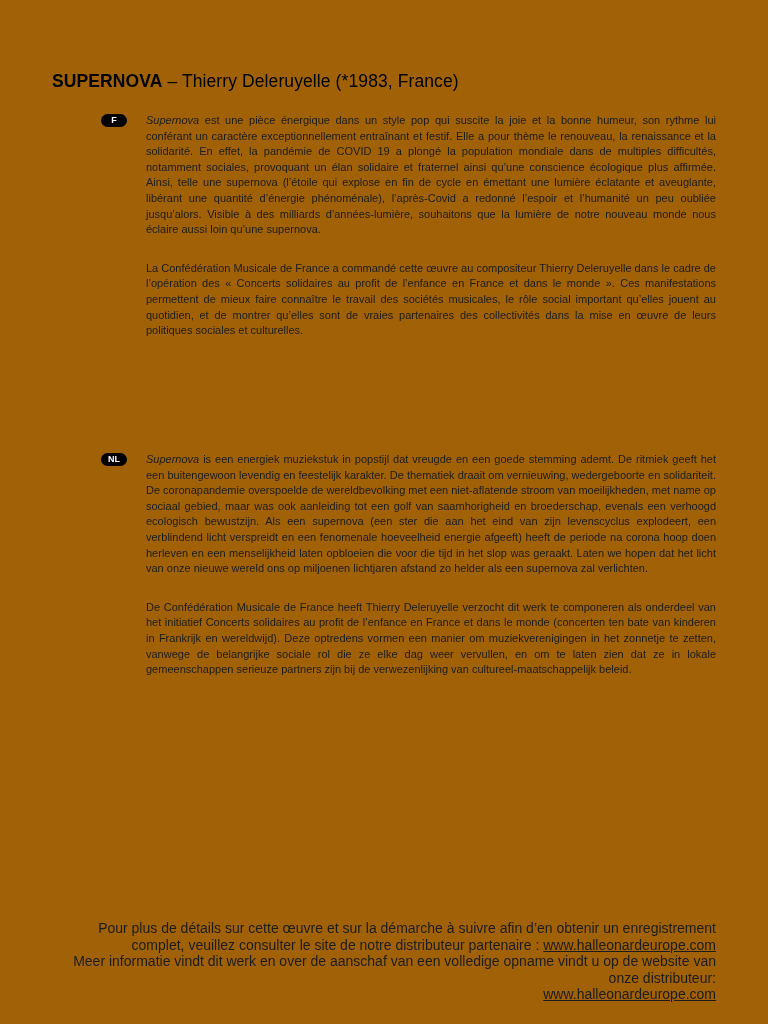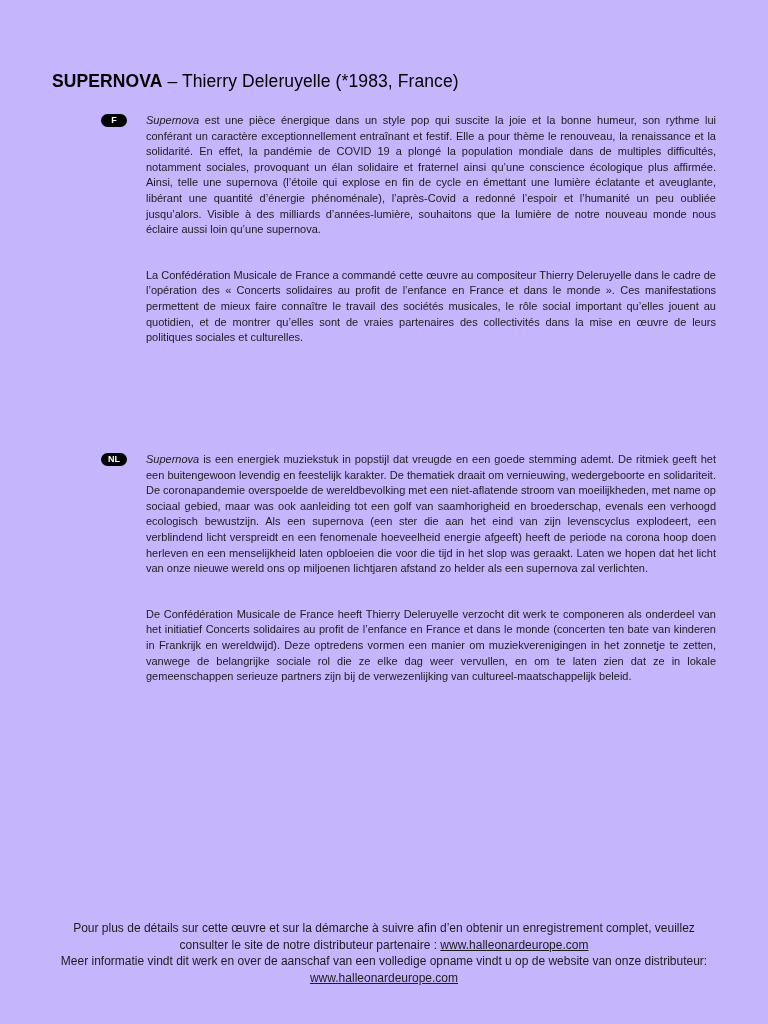--- a/index.html
+++ b/index.html
@@ -1,21 +1,21 @@
 <!DOCTYPE html>
 <html><head>
 <meta charset="utf-8">
 <style>
   * { margin: 0; padding: 0; box-sizing: border-box; }
   html, body { background: #ffffff; }
   .page {
     position: relative;
     width: 768px;
     height: 1024px;
-    background: #c4b5fd;
+    background: #a16207;
     font-family: "Liberation Sans", "DejaVu Sans", sans-serif;
     color: #1c1c1c;
     overflow: hidden;
   }
 
   .doc-title {
     position: absolute;
     left: 52px;
     top: 71px;
     font-size: 17.5px;
@@ -47,32 +47,32 @@
     font-size: 9px;
     line-height: 13px;
     height: 13px;
     min-width: 26px;
     padding: 0 7px;
     border-radius: 7px;
     text-align: center;
     display: inline-block;
   }
 
-  .lang-section p + p { margin-top: 30px; }
+  .lang-section p + p { margin-top: 23px; }
   .lead-italic { font-style: italic; }
 
   .footer {
     position: absolute;
     left: 52px;
     top: 920px;
     width: 664px;
-    font-size: 12px;
+    font-size: 14px;
     line-height: 16.6px;
     color: #1c1c1c;
-    text-align: center;
+    text-align: right;
   }
   .footer a { color: inherit; text-decoration: underline; }
 </style>
 </head>
 <body>
 
 <div class="page">
 
   <div class="doc-title">
     <span class="work-name">SUPERNOVA</span><span> – Thierry Deleruyelle (*1983, France)</span>

